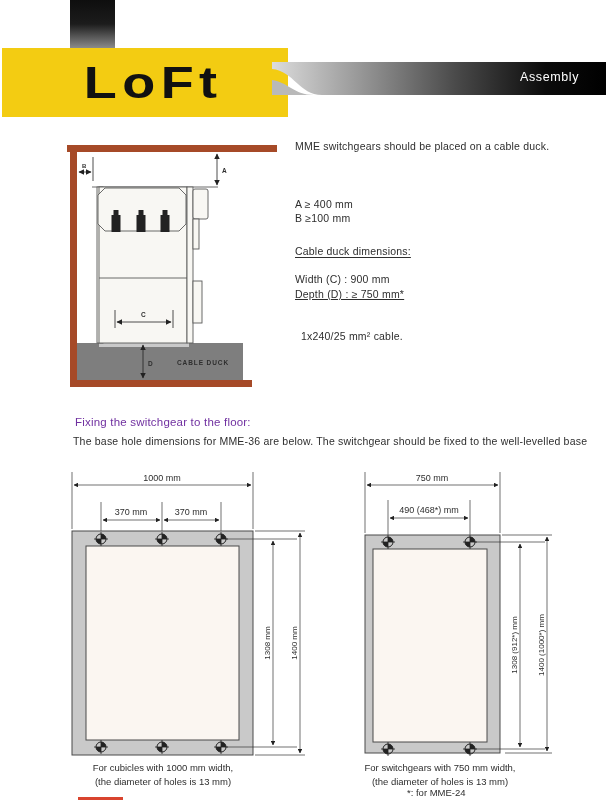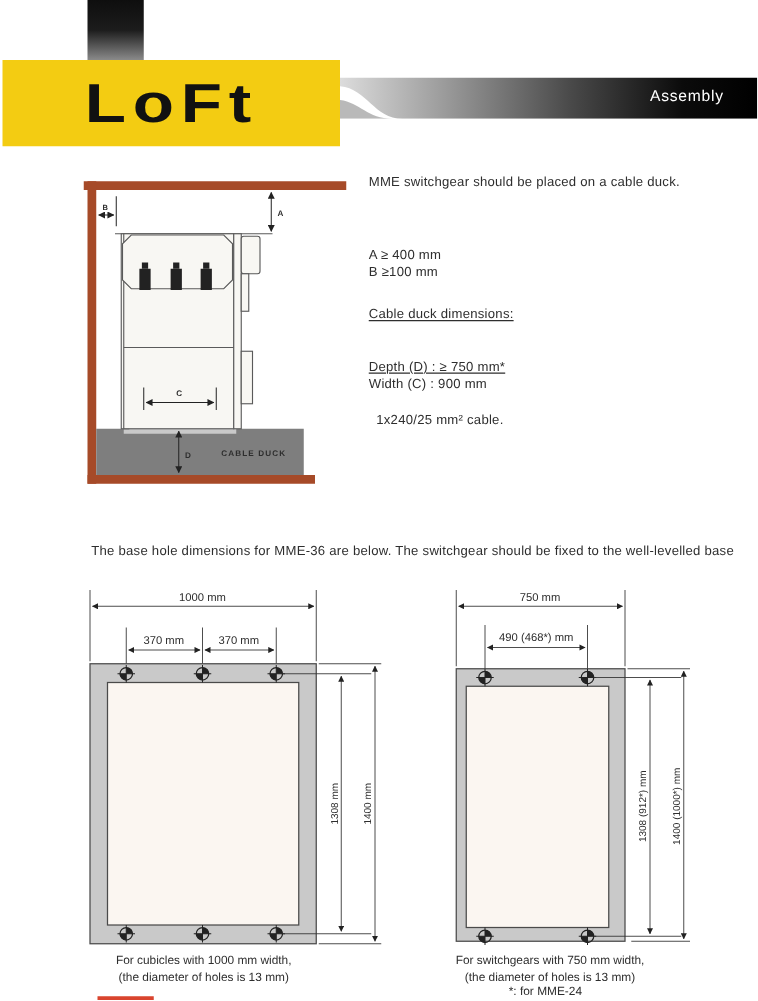--- a/index.html
+++ b/index.html
@@ -4,21 +4,21 @@
 <style>
   html,body{margin:0;padding:0;background:#fff;}
   .page{position:relative;width:606px;height:801px;background:#ffffff;
         font-family:"Liberation Sans",sans-serif;overflow:hidden;}
   .abs{position:absolute;}
 
   
   .top-tab{position:absolute;left:70px;top:0;width:45px;height:48px;
            background:linear-gradient(180deg,#0e0e0e 0%,#1c1c1c 50%,#8a8a8a 100%);}
   .logo-box{position:absolute;left:2px;top:48px;width:270px;height:69px;background:#F3CC12;
-            display:flex;align-items:center;justify-content:center;}
+            display:flex;align-items:center;justify-content:center;padding-left:16px;}
   .logo-text{font-size:50px;font-weight:bold;color:#111;letter-spacing:5px;
              transform:scale(1.08,0.88);line-height:1;}
   .header-bar{position:absolute;left:272px;top:62px;width:334px;height:33px;}
   .header-bar .label{position:absolute;left:221px;top:8px;color:#ffffff;
                      font-size:12.5px;letter-spacing:0.6px;margin-left:27px;}
 
   
   .tline{position:absolute;left:295px;font-size:10.5px;color:#2e2e2e;letter-spacing:0.2px;}
   .tline.ul{text-decoration:underline;text-underline-offset:2px;}
 
@@ -106,28 +106,29 @@
       <line x1="118" y1="185" x2="118" y2="203"></line>
       <line x1="62" y1="197" x2="116" y2="197" marker-start="url(#arrA)" marker-end="url(#arrA)"></line>
       <line x1="88" y1="220" x2="88" y2="253" marker-start="url(#arrA)" marker-end="url(#arrA)"></line>
     </g>
     <text x="167" y="48" font-size="6.5" font-weight="bold">A</text>
     <text x="27" y="43" font-size="6" font-weight="bold">B</text>
     <text x="86" y="192" font-size="6.5" font-weight="bold">C</text>
     <text x="93" y="241" font-size="6.5" font-weight="bold" fill="#ffffff">D</text>
   </svg>
 
-  <div class="tline" style="top:140px;">MME switchgear should be placed on a cable duck.</div>
+  <div class="tline" style="top:140px;">MME switchgears should be placed on a cable duck.</div>
   <div class="tline" style="top:198px;">A ≥ 400 mm</div>
   <div class="tline" style="top:212px;">B ≥100 mm</div>
   <div class="tline ul" style="top:245px;">Cable duck dimensions:</div>
-  <div class="tline" style="top:273px;margin-top:28px;">Width (C) : 900 mm</div>
+  <div class="tline" style="top:273px;">Width (C) : 900 mm</div>
   <div class="tline" style="top:288px;text-decoration:underline;">Depth (D) : ≥ 750 mm*</div>
   <div class="tline" style="top:330px;left:301px;">1x240/25 mm²  cable.</div>
 
+  <div class="fix-head" style="color:#7030A0;">Fixing the switchgear to the floor:</div>
   <div class="fix-body" style="top:435px;">The base hole dimensions for MME-36 are below. The switchgear should be fixed to the well-levelled base</div>
 
   <svg class="abs" style="left:60px;top:470px;" width="250" height="325" viewBox="0 0 250 325">
     <defs>
       <marker id="arrB" viewBox="0 0 10 10" refX="9" refY="5" markerWidth="7" markerHeight="7" orient="auto-start-reverse">
         <path d="M0,0 L10,5 L0,10 Z" fill="#222"></path>
       </marker>
       <g id="holeL">
         <circle r="5" fill="none" stroke="#222" stroke-width="1"></circle>
         <line x1="-7" y1="0" x2="7" y2="0" stroke="#222" stroke-width="0.8"></line>

